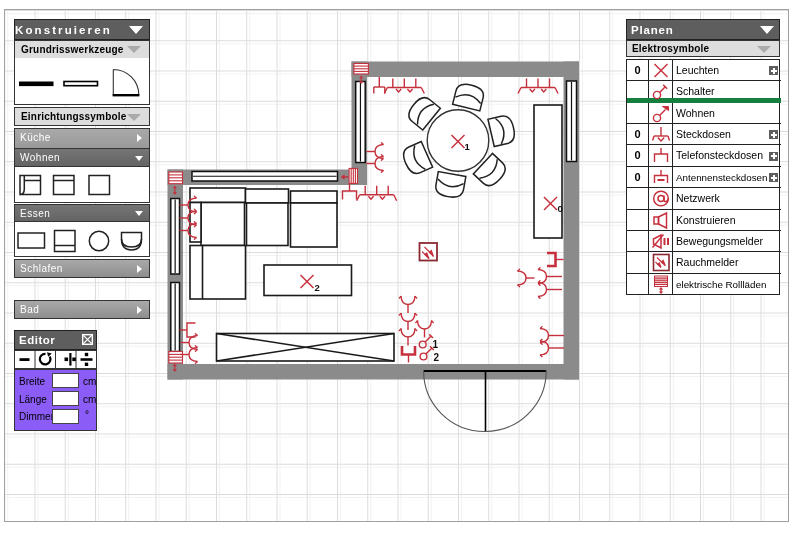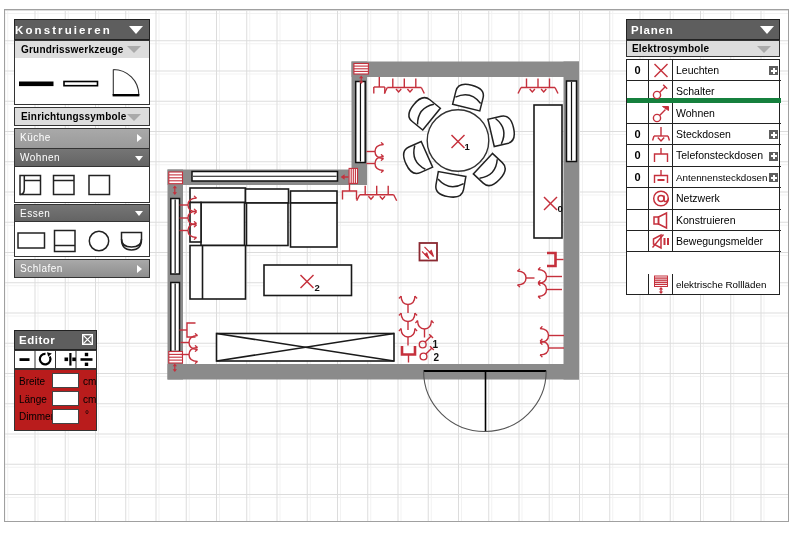--- a/index.html
+++ b/index.html
@@ -331,20 +331,23 @@
       <div class="tri-sw" style="right:6px;top:7px;"></div>
     </div>
     <div class="white" style="top:148.3px;height:36.2px;"></div>
     <div class="bar dark" style="top:184.5px;height:18.2px;font-size:10px;line-height:17px;padding-left:5px;letter-spacing:0.5px;">Essen
       <div class="tri-sw" style="right:6px;top:6.5px;"></div>
     </div>
     <div class="white" style="top:202.7px;height:35.8px;"></div>
     <div class="bar med" style="top:240.4px;height:18.3px;font-size:10px;line-height:17px;padding-left:5px;letter-spacing:0.5px;">Schlafen
       <div class="arr-r" style="right:7px;top:4.5px;"></div>
     </div>
+    <div class="bar med" style="top:281.3px;height:18.7px;font-size:10px;line-height:17px;padding-left:5px;letter-spacing:0.5px;">Bad
+      <div class="arr-r" style="right:7px;top:4.5px;"></div>
+    </div>
 
     <svg width="136" height="47" viewBox="0 0 136 47" style="position:absolute;left:0;top:39px;">
       <rect x="5" y="23.5" width="34.5" height="4.6" fill="#000"></rect>
       <rect x="50" y="23.5" width="33.5" height="4.2" fill="#fff" stroke="#000" stroke-width="1.6"></rect>
       <path d="M 99.3 11.5 L 99.3 37 M 99.3 11.5 A 25.5 25.5 0 0 1 124.8 37" fill="#fff" stroke="#333" stroke-width="1.1"></path>
       <rect x="98.6" y="36" width="26.8" height="2.4" fill="#000"></rect>
     </svg>
 
     <svg width="136" height="36" viewBox="0 0 136 36" style="position:absolute;left:0;top:148.3px;">
       <g fill="#fff" stroke="#222" stroke-width="1.5">
@@ -384,21 +387,21 @@
       <rect x="5.5" y="8.2" width="10" height="2.8" fill="#000"></rect>
       <path d="M 31.5 3.8 A 5.3 5.3 0 1 0 35.8 6.6" fill="none" stroke="#000" stroke-width="2.2"></path>
       <path d="M 34.2 6.8 L 37.8 3.4 L 33.0 2.2 Z" fill="#000"></path>
       <rect x="50.5" y="7.5" width="3.6" height="3.6" fill="#000"></rect>
       <rect x="58.3" y="7.5" width="3.6" height="3.6" fill="#000"></rect>
       <rect x="55.3" y="3" width="2.2" height="12.6" fill="#000"></rect>
       <rect x="66.5" y="8.2" width="12" height="2.6" fill="#000"></rect>
       <rect x="70.8" y="2.8" width="3.4" height="3.4" fill="#000"></rect>
       <rect x="70.8" y="12.6" width="3.4" height="3.4" fill="#000"></rect>
     </svg>
-    <div style="position:absolute;top:38.5px;height:62.5px;left:0;right:0;background:#b91c1c;border:1px solid #333;font-size:10px;color:#000;">
+    <div style="position:absolute;top:38.5px;height:62.5px;left:0;right:0;background:#8b5cf6;border:1px solid #333;font-size:10px;color:#000;">
       <div style="position:absolute;left:4px;top:6px;">Breite</div>
       <div style="position:absolute;left:37px;top:3.5px;width:27px;height:15px;background:#fff;border:1.5px solid #444;"></div>
       <div style="position:absolute;left:68px;top:6px;">cm</div>
       <div style="position:absolute;left:4px;top:24px;">Länge</div>
       <div style="position:absolute;left:37px;top:21.5px;width:27px;height:15px;background:#fff;border:1.5px solid #444;"></div>
       <div style="position:absolute;left:68px;top:24px;">cm</div>
       <div style="position:absolute;left:4px;top:41.5px;">Dimmer</div>
       <div style="position:absolute;left:37px;top:39px;width:27px;height:15px;background:#fff;border:1.5px solid #444;"></div>
       <div style="position:absolute;left:70px;top:39px;">°</div>
     </div>
@@ -556,20 +559,39 @@
                   <path d="M 3.5 8 L 11 4 L 11 17 L 3.5 13 Z" stroke-width="1.5"></path>
                   <line x1="2.5" y1="16.5" x2="13.5" y2="3.5"></line>
                   <rect x="13.5" y="7" width="2" height="7" fill="#c5303c" stroke="none"></rect>
                   <rect x="17" y="7" width="2" height="7" fill="#c5303c" stroke="none"></rect>
                 </g>
               </svg>
             </div>
           </div>
           <div style="position:absolute;left:49px;top:0;bottom:0;right:1px;font-size:10.5px;color:#000;line-height:21.4px;white-space:nowrap;">Bewegungsmelder</div>
         </div>
+        <div style="position:absolute;left:0;top:192.27px;width:154px;height:21.36px;border-bottom:1px solid #222;">
+          <div style="position:absolute;left:0;top:0;bottom:0;width:22.3px;border-right:1px solid #222;font-size:11px;font-weight:bold;color:#000;text-align:center;line-height:20px;"></div>
+          <div style="position:absolute;left:22.3px;top:0;bottom:0;width:23.4px;border-right:1px solid #222;">
+            <div style="position:absolute;left:1px;top:0;">
+              <svg width="22" height="21" viewBox="0 0 22 21" style="position:absolute;left:0;top:0;">
+                <g stroke="#c5303c" fill="none" stroke-width="1.4">
+                  <rect x="3.5" y="2.5" width="15.5" height="16" stroke="#8b2931" stroke-width="1.6"></rect>
+                  <g stroke-width="1.1">
+                    <line x1="7" y1="5.5" x2="13" y2="11.5"></line>
+                    <path d="M 15.3 13.8 L 11.4 9.9 L 13.2 8.4 Z" fill="#c5303c"></path>
+                    <line x1="5.5" y1="10" x2="8.8" y2="13.3"></line>
+                    <path d="M 11 15.5 L 7.7 12.2 L 9.3 10.9 Z" fill="#c5303c"></path>
+                  </g>
+                </g>
+              </svg>
+            </div>
+          </div>
+          <div style="position:absolute;left:49px;top:0;bottom:0;right:1px;font-size:10.5px;color:#000;line-height:21.4px;white-space:nowrap;">Rauchmelder</div>
+        </div>
         <div style="position:absolute;left:0;top:213.64px;width:154px;height:21.36px;">
           <div style="position:absolute;left:0;top:0;bottom:0;width:22.3px;border-right:1px solid #222;font-size:11px;font-weight:bold;color:#000;text-align:center;line-height:20px;"></div>
           <div style="position:absolute;left:22.3px;top:0;bottom:0;width:23.4px;border-right:1px solid #222;">
             <div style="position:absolute;left:1px;top:0;">
               <svg width="22" height="21" viewBox="0 0 22 21" style="position:absolute;left:0;top:0;">
                 <g stroke="#c5303c" fill="none" stroke-width="1.4">
                   <rect x="4.5" y="2" width="13" height="10.5" fill="#fff" stroke="#c5303c" stroke-width="1"></rect>
                   <line x1="4.5" y1="4.1" x2="17.5" y2="4.1" stroke-width="1.3"></line>
                   <line x1="4.5" y1="6.2" x2="17.5" y2="6.2" stroke-width="1.3"></line>
                   <line x1="4.5" y1="8.3" x2="17.5" y2="8.3" stroke-width="1.3"></line>

